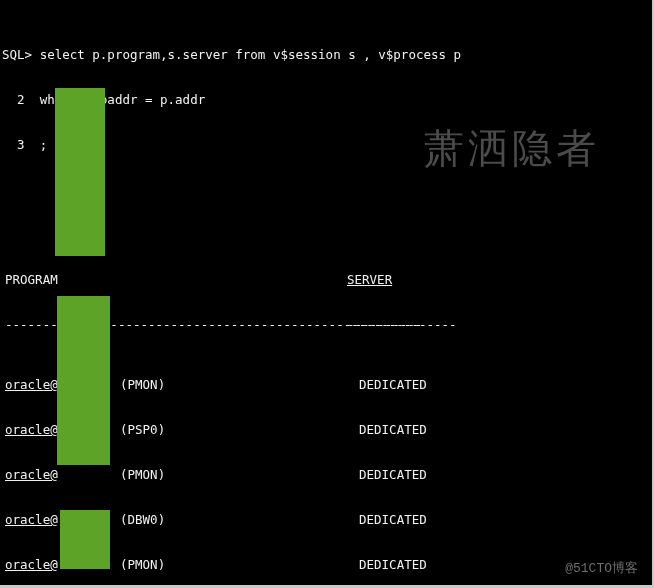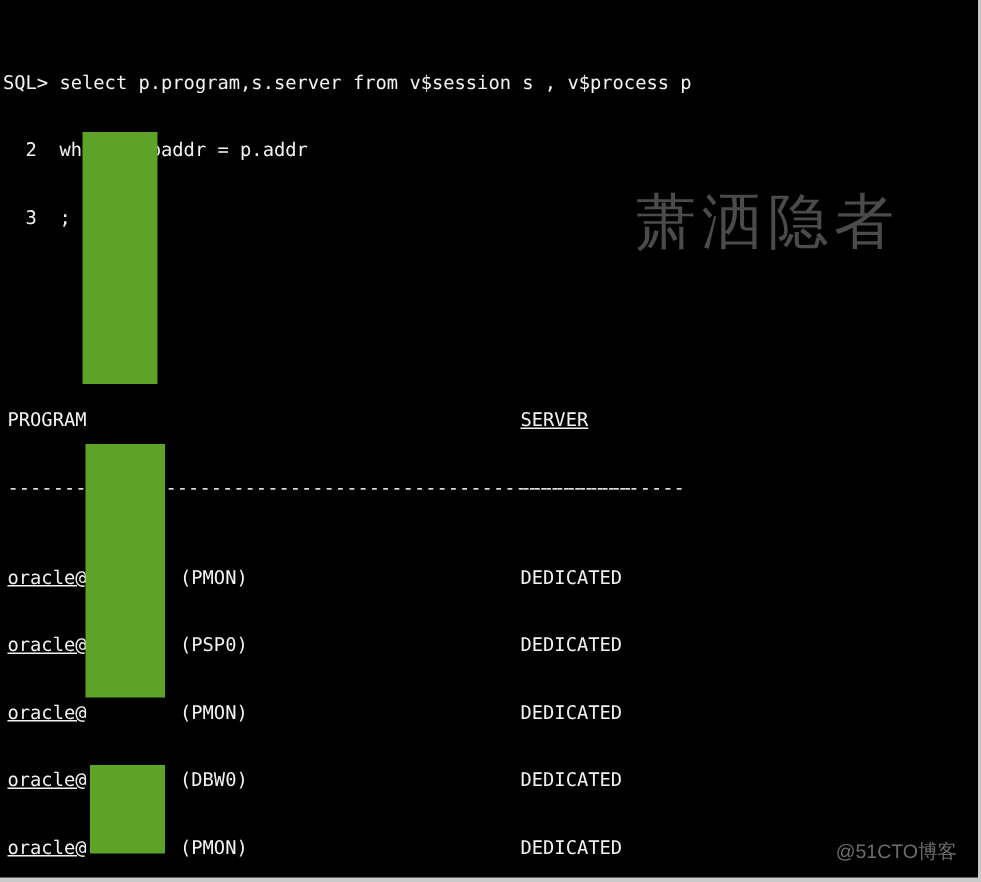--- a/index.html
+++ b/index.html
@@ -47,21 +47,21 @@
     top: 0;
     text-decoration: underline;
   }
   .col-label {
     position: absolute;
     left: 118px;
     top: 0;
   }
   .col-server {
     position: absolute;
-    left: 345px;
+    left: 357px;
     top: 0;
     text-align: center;
   }
   .hdr-prog {
     position: absolute;
     left: 3px;
     top: 0;
   }
   .hdr-server {
     position: absolute;
@@ -103,21 +103,21 @@
     letter-spacing: 4px;
     z-index: 8;
     user-select: none;
     white-space: pre;
     text-align: right;
   }
   .wm-corner {
     position: absolute;
     right: 14px;
     bottom: 8px;
-    font-family: Liberation Sans, sans-serif;
+    font-family: Liberation Mono, monospace;
     font-size: 13px;
     color: #6d6d6d;
     z-index: 8;
     user-select: none;
     white-space: pre;
   }
 </style>
 </head>
 <body>
 

